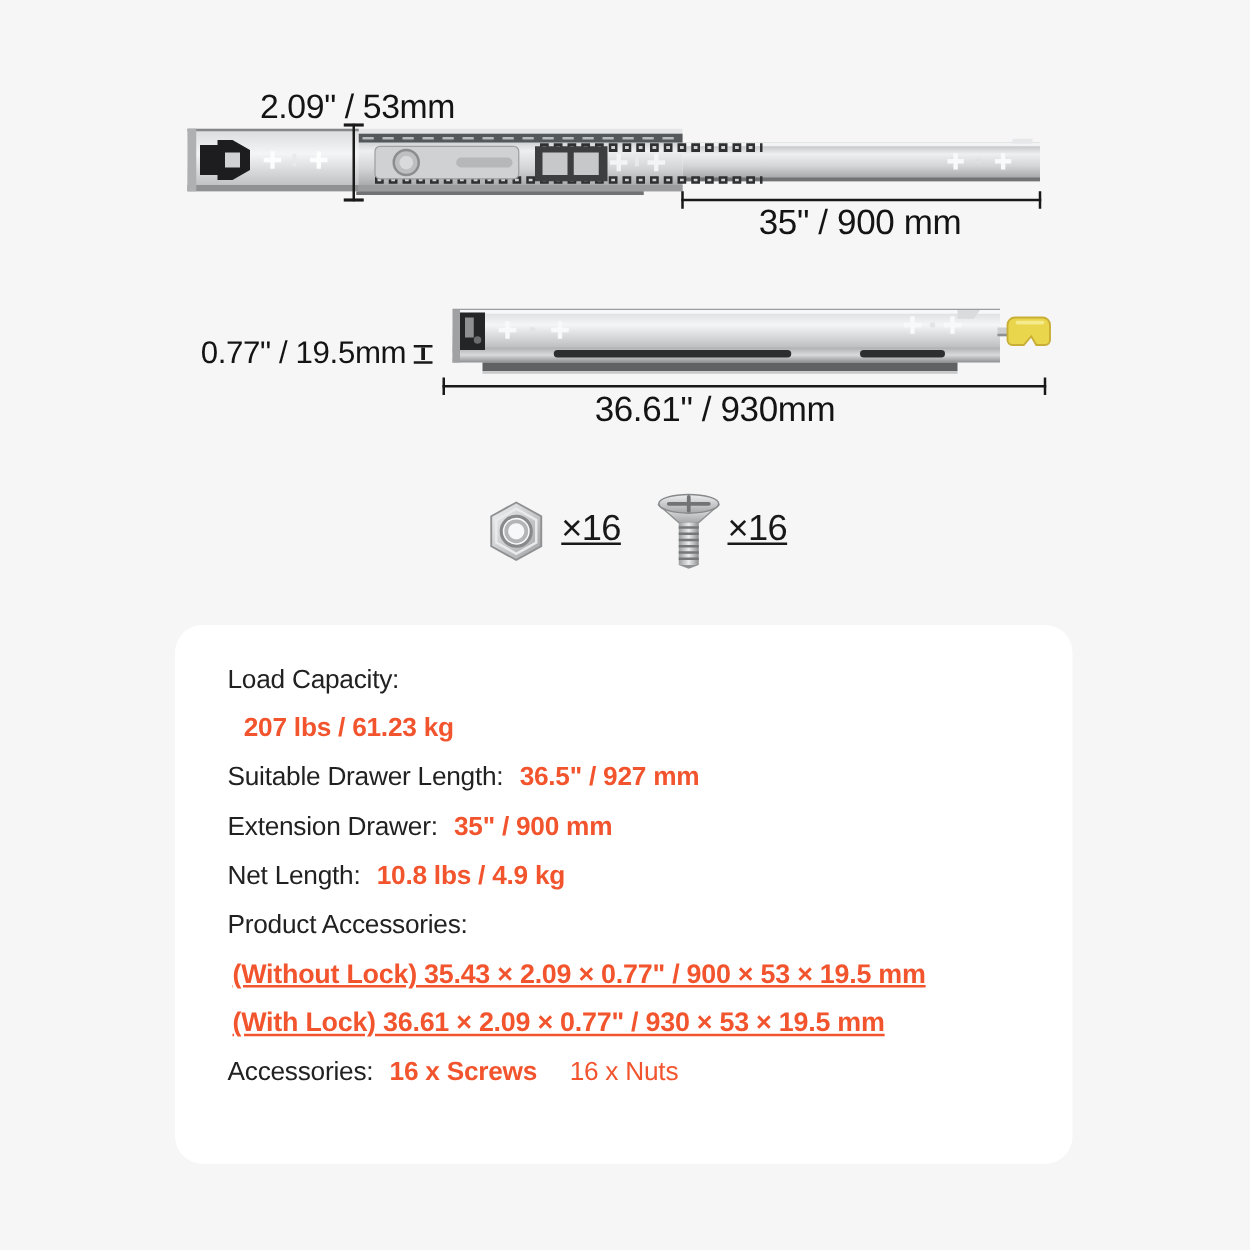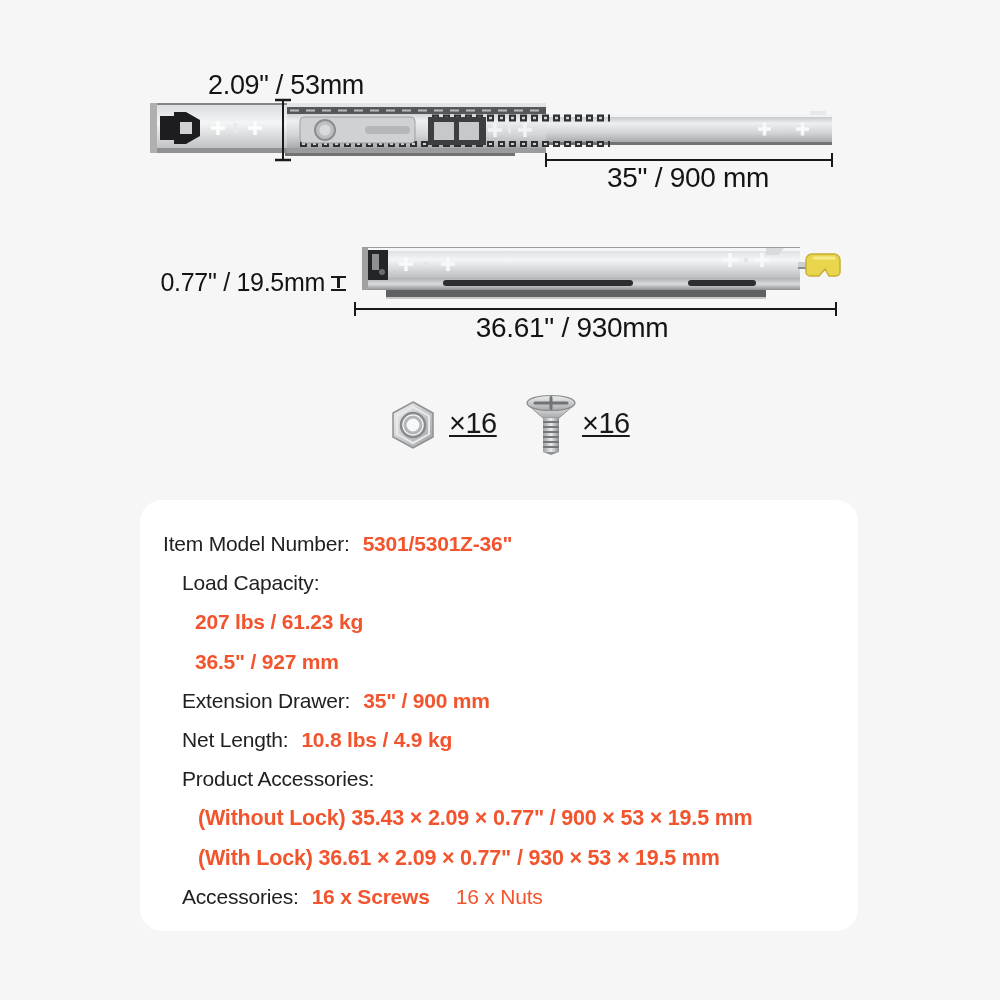--- a/index.html
+++ b/index.html
@@ -43,21 +43,21 @@
   .panel{
     position:absolute;left:140px;top:500px;width:718px;height:431px;
     background:#ffffff;border-radius:22px;
   }
   .rows{padding-top:24px;}
   .row{height:39.3px;display:flex;align-items:center;padding-left:42px;
     font-size:21px;white-space:nowrap;}
   .row.first{padding-left:23px;}
   .row .label{color:#212121;letter-spacing:-0.2px;}
   .row .value{color:#f2542e;font-weight:bold;margin-left:13px;letter-spacing:-0.2px;}
-  .row .value.noml{margin-left:16px;font-size:21.5px;}
+  .row .value.noml{margin-left:4px;font-size:21.5px;text-decoration:underline;}
   .row .value2{color:#f2542e;font-weight:normal;margin-left:26px;letter-spacing:-0.2px;}
 
   svg{display:block;overflow:visible;}
 </style>
 </head>
 <body>
 
 <div class="dim-text t-width">2.09" / 53mm</div>
 
 <svg class="abs" style="left:150px;top:100px;" width="683" height="60" viewBox="0 0 683 60">
@@ -217,31 +217,28 @@
   <ellipse cx="26" cy="9" rx="24" ry="7.5" fill="url(#gs)" stroke="#87898b" stroke-width="1.2"></ellipse>
   <path d="M10,9 h32 M26,3.5 v11" stroke="#717375" stroke-width="3" stroke-linecap="round"></path>
   <rect x="18" y="24" width="16" height="34" fill="url(#gs2)"></rect>
   <path d="M18,28 h16 M18,33 h16 M18,38 h16 M18,43 h16 M18,48 h16 M18,53 h16" stroke="#75777a" stroke-width="2"></path>
   <path d="M18,58 L26,61 L34,58" fill="#909294"></path>
 </svg>
 <div class="count c-screw">×16</div>
 
 <div class="panel">
   <div class="rows">
-    <div class="row first">
-      <span class="label">Item Model Number:</span>
-      <span class="value">5301/5301Z-36"</span>
-    </div>
     <div class="row">
       <span class="label">Load Capacity:</span>
     </div>
     <div class="row">
       <span class="value">207 lbs / 61.23 kg</span>
     </div>
     <div class="row">
+      <span class="label">Suitable Drawer Length:</span>
       <span class="value">36.5" / 927 mm</span>
     </div>
     <div class="row">
       <span class="label">Extension Drawer:</span>
       <span class="value">35" / 900 mm</span>
     </div>
     <div class="row">
       <span class="label">Net Length:</span>
       <span class="value">10.8 lbs / 4.9 kg</span>
     </div>

